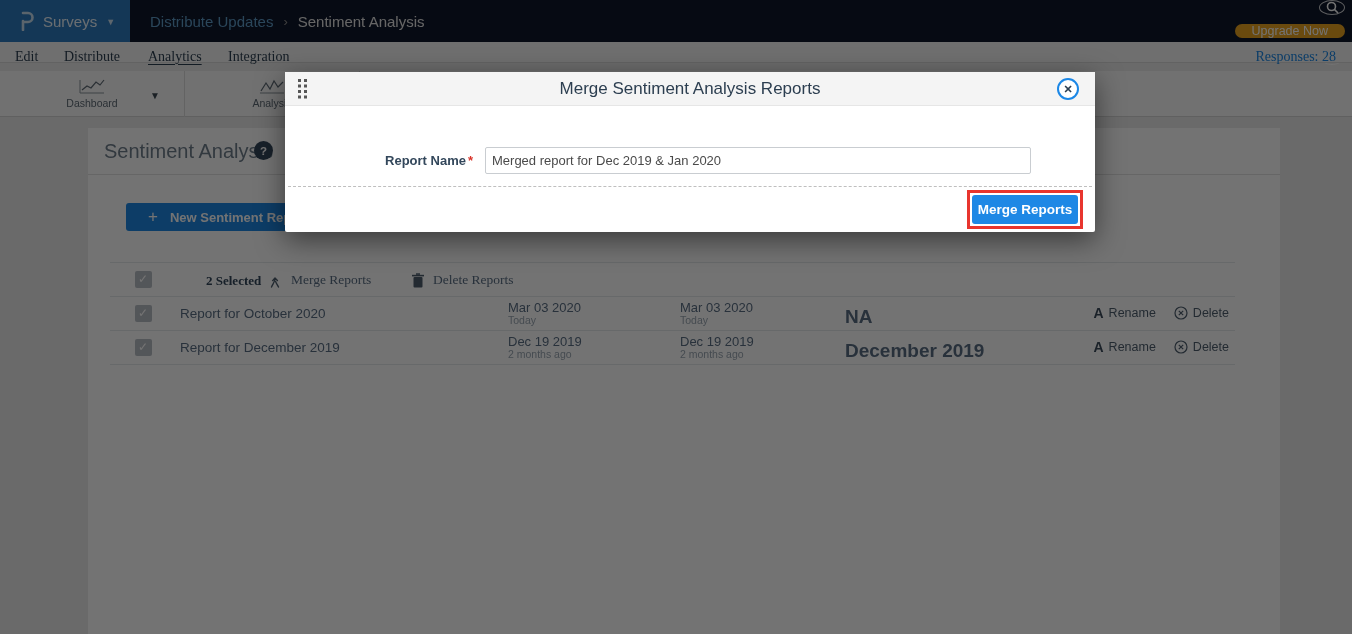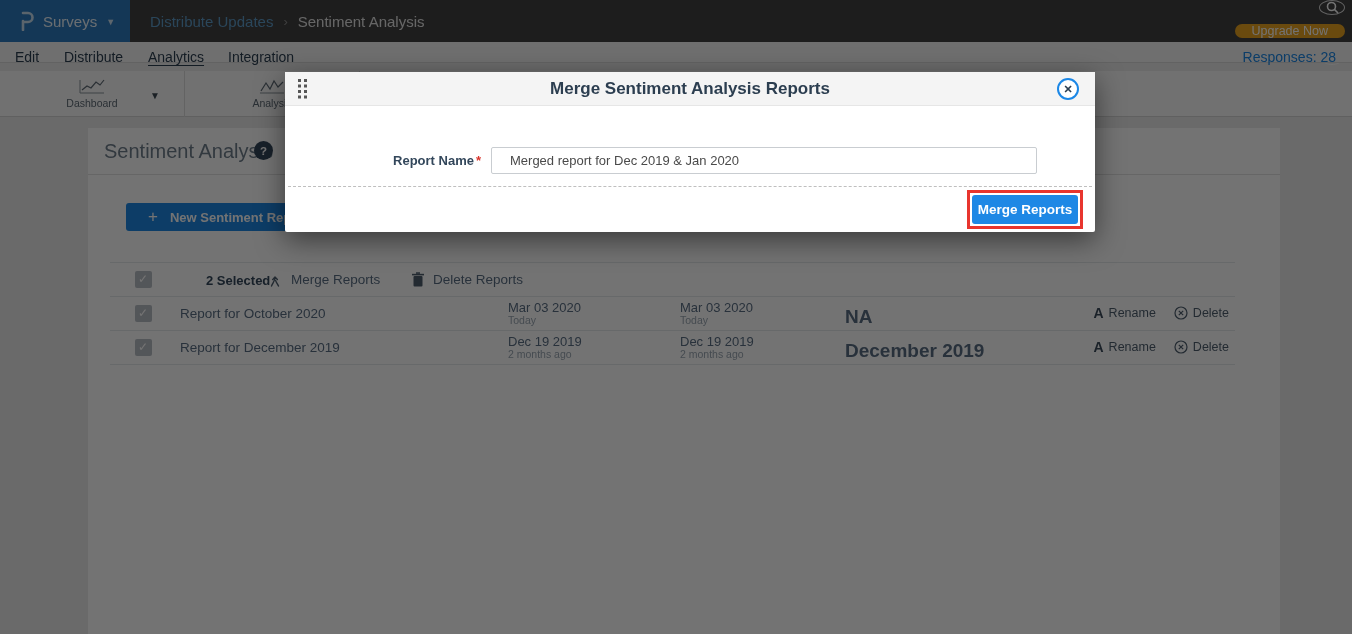--- a/index.html
+++ b/index.html
@@ -1,80 +1,80 @@
 <!DOCTYPE html>
 <html><head>
 <meta charset="utf-8">
 <style>
   * { margin:0; padding:0; box-sizing:border-box; }
   body { font-family:"Liberation Sans", sans-serif; background:#888; }
   .screen { position:relative; width:1352px; height:634px; background:#EAEAEA; overflow:hidden; margin:0 auto; }
 
   
-  .topbar { position:absolute; top:0; left:0; width:100%; height:46px; background:#404040; z-index:1; }
+  .topbar { position:absolute; top:0; left:0; width:100%; height:46px; background:#0f172a; z-index:1; }
   .logo-block { position:absolute; left:0; top:0; width:130px; height:42px; background:#2E7BBE; display:flex; align-items:center; gap:9px; padding-left:20px; cursor:pointer; }
   .logo-block .product { color:#EAF3FB; font-size:15px; }
   .logo-block .caret { color:#CFE2F2; font-size:9px; margin-top:2px; }
   .breadcrumb { position:absolute; left:150px; top:0; height:42px; display:flex; align-items:center; gap:10px; font-size:15px; }
   .crumb-parent { color:#5E9BC8; cursor:pointer; }
   .crumb-sep { color:#8B8B8B; font-size:13px; }
   .crumb-current { color:#E3E3E3; }
   .topbar-right { position:absolute; right:7px; top:0; height:42px; display:flex; align-items:flex-end; gap:9px;flex-direction:column; }
   .circle-btn { width:26px; height:26px; border:1.5px solid rgba(255,255,255,.8); border-radius:50%; display:flex; align-items:center; justify-content:center; color:#FFF; cursor:pointer; background:transparent; }
   .circle-btn.help { font-size:14px; font-weight:700; }
   .upgrade-btn { height:28px; padding:0 17px; background:#EBA41F; border:none; border-radius:14px; color:#FFF; font-size:12.5px; font-family:inherit; cursor:pointer; }
   .avatar { width:30px; height:30px; border-radius:50%; border:1.5px solid rgba(255,255,255,.8); overflow:hidden; background:#9FB6C8; cursor:pointer; }
 
   
-  .subnav { position:absolute; top:42px; left:0; width:100%; height:21px; background:#F6F6F6; border-bottom:1px solid #D9D9D9; z-index:1; }
+  .subnav { position:absolute; top:42px; left:0; width:100%; height:21px; background:#F6F6F6; border-bottom:1px solid #D9D9D9; z-index:1;font-family:Liberation Serif, serif; }
   .subnav-item { position:absolute; top:0; height:29px; display:flex; align-items:center; font-size:14px; color:#2C3E50; cursor:pointer; }
   .subnav-item.active { text-decoration:underline; text-underline-offset:3px; }
   .responses { position:absolute; right:16px; top:0; height:29px; display:flex; align-items:center; font-size:14px; color:#1B87E6; }
 
   
   .toolbar { position:absolute; top:71px; left:0; width:100%; height:46px; background:#FAFAFA; border-bottom:1px solid #D5D5D5; z-index:1; }
   .tool-tab { position:absolute; top:0; height:46px; border-right:1px solid #DCDCDC; display:flex; flex-direction:column; align-items:center; justify-content:center; gap:3px; cursor:pointer; }
   .tool-tab .tab-label { font-size:10.5px; color:#5E6A75; }
   .tab-caret { position:absolute; right:24px; top:19px; font-size:10px; color:#3C4852; }
 
   
   .panel { position:absolute; left:88px; top:128px; width:1192px; bottom:0; background:#FFFFFF; z-index:1; }
   .panel-header { height:47px; border-bottom:1px solid #E3E3E3; position:relative; }
   .page-title { position:absolute; left:16px; top:12px; font-size:20px; color:#6F7E8C; }
   .title-help { position:absolute; left:166px; top:13px; width:19px; height:19px; border-radius:50%; background:#33475B; color:#FFF; font-size:11.5px; font-weight:700; display:flex; align-items:center; justify-content:center; cursor:pointer; }
   .new-report-btn { position:absolute; left:38px; top:75px; height:28px; padding:0 22px; background:#1E88E5; border:none; border-radius:3px; color:#FFF; font-size:13px; font-weight:700; font-family:inherit; display:flex; align-items:center; gap:12px; cursor:pointer; }
   .new-report-btn .plus { font-size:17px; font-weight:400; }
 
   .table { position:absolute; left:22px; top:134px; width:1125px; }
   .trow { position:relative; height:34px; border-bottom:1px solid #E5E8EA; }
-  .trow.action-row { height:35px; border-top:1px solid #E5E8EA; }
+  .trow.action-row { height:35px; border-top:1px solid #E5E8EA;font-family:Liberation Serif, serif; }
   .checkbox { position:absolute; left:25px; top:8px; width:17px; height:17px; background:#B9BFC6; border-radius:2px; cursor:pointer; }
   .checkbox::after { content:"✓"; position:absolute; left:3px; top:1px; color:#FFF; font-size:12px; }
   .sel-count { position:absolute; left:96px; top:10px; font-size:13px; font-weight:700; color:#33475B; }
   .bulk-action { position:absolute; top:9px; display:flex; align-items:center; gap:9px; font-size:13.5px; color:#5A6E84; cursor:pointer; }
   .cell-name { position:absolute; left:70px; top:9px; font-size:13.5px; color:#5A6E84; cursor:pointer; }
   .cell-date { position:absolute; top:4px; line-height:13px; }
   .cell-date .d { font-size:13px; color:#5A6E84;text-align:center; }
   .cell-date .rel { font-size:10.5px; color:#9AA6B2; }
   .cell-period { position:absolute; left:735px; top:9px; font-size:19px; color:#5A6E84;font-weight:bold; }
   .row-actions { position:absolute; right:6px; top:8px; display:flex; align-items:center; gap:18px; }
   .row-action { display:flex; align-items:center; gap:5px; font-size:12.5px; color:#4E5E6E; cursor:pointer; }
   .a-glyph { font-size:14px; font-weight:600; color:#3C4C5C; }
 
   
   .overlay { position:absolute; inset:0; background:rgba(0,0,0,0.55); z-index:5; }
   .modal { position:absolute; left:285px; top:72px; width:810px; height:160px; background:#FFF; z-index:10; box-shadow:0 8px 28px rgba(0,0,0,.5); border-radius:2px; }
   .modal-header { position:relative; height:34px; background:#F4F4F4; border-bottom:1px solid #E6E6E6; }
-  .modal-title { position:absolute; left:0; right:0; top:7px; text-align:center; font-size:17px; font-weight:700; color:#2C3E50; }
+  .modal-title { position:absolute; left:0; right:0; top:7px; text-align:center; font-size:17px; font-weight:400; color:#2C3E50; }
   .grip { position:absolute; left:13px; top:7px; cursor:move; }
   .modal-close { position:absolute; right:16px; top:6px; width:22px; height:22px; border:2px solid #1B87E6; border-radius:50%; background:#FFF; color:#2C3E50; font-size:11px; font-weight:700; display:flex; align-items:center; justify-content:center; cursor:pointer; }
   .form-row { position:absolute; left:0; top:75px; width:100%; }
-  .field-label { position:absolute; left:16px; width:180px; top:6px; text-align:right; font-size:13px; font-weight:700; color:#33475B; }
+  .field-label { position:absolute; left:8px; width:180px; top:6px; text-align:right; font-size:13px; font-weight:700; color:#33475B; }
   .req { color:#D9342B; margin-left:2px; }
-  .field-input { position:absolute; left:206px; top:0; width:546px; height:27px; border:1px solid #C9CDD1; border-radius:2px; padding:0 18px; font-size:13px; color:#4A4A4A; font-family:inherit; }
+  .field-input { position:absolute; left:200px; top:0; width:546px; height:27px; border:1px solid #C9CDD1; border-radius:2px; padding:0 6px; font-size:13px; color:#4A4A4A; font-family:inherit; }
   .modal-divider { position:absolute; left:3px; right:3px; top:114px; border-top:1px dashed #BFBFBF; }
   .annotation-box { position:absolute; left:682px; top:118px; border:3px solid #E8352E; padding:2px; background:#FFF; }
   .merge-btn { width:106px; height:29px; background:#1E88E5; border:none; border-radius:3px; color:#FFF; font-size:13.5px; font-weight:700; font-family:inherit; cursor:pointer; }
 
   svg { display:block; }
 </style>
 </head>
 <body>
 
 <div class="screen">

